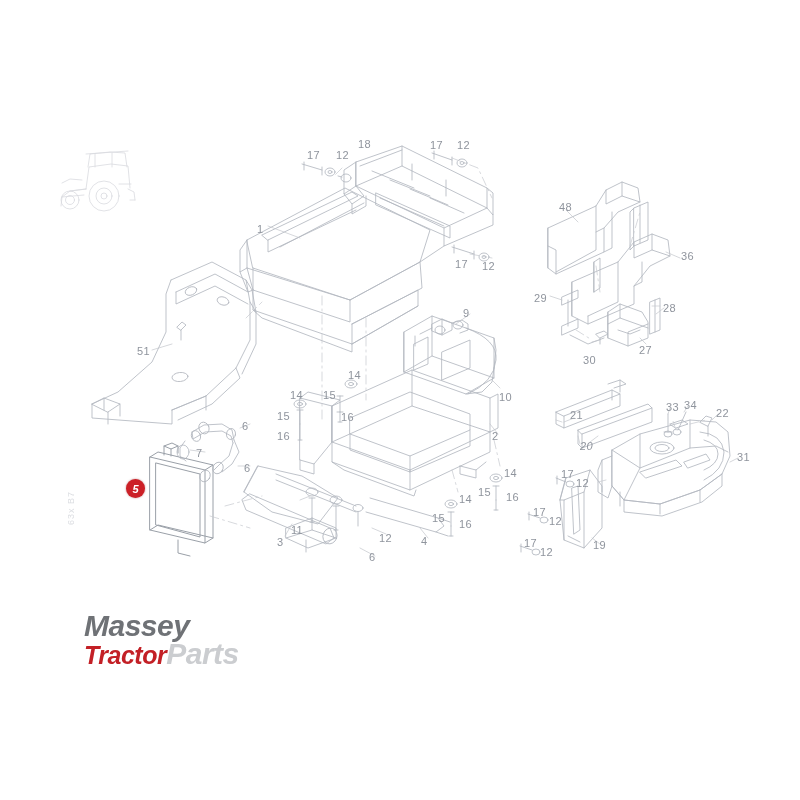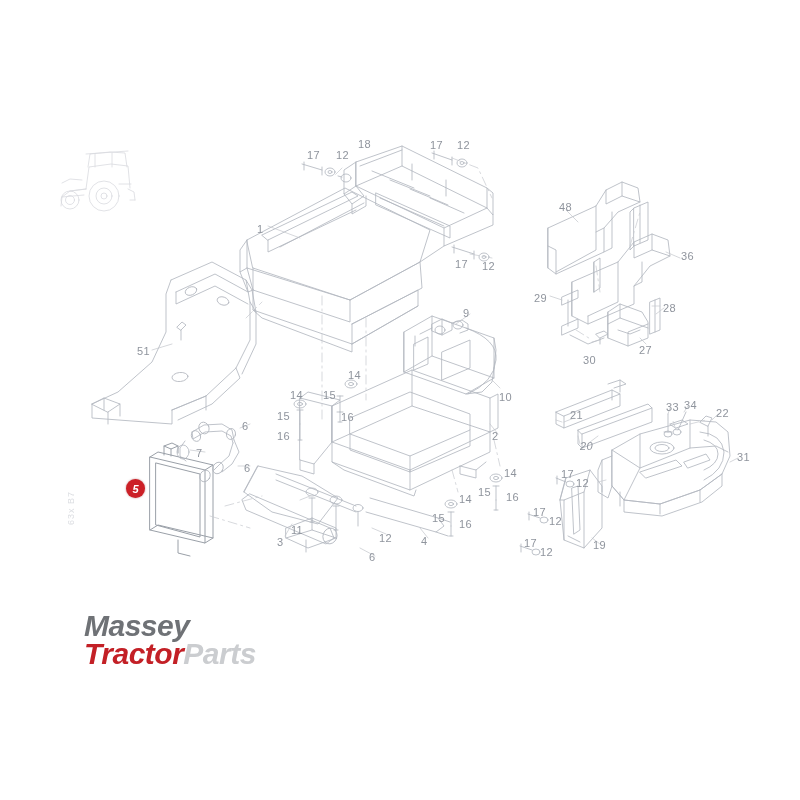--- a/index.html
+++ b/index.html
@@ -87,21 +87,21 @@
     color: #6f7276;
     letter-spacing: -0.5px;
     display: block;
   }
   #brand-line2 {
     display: block;
     letter-spacing: -0.5px;
   }
   #brand-tractor {
     font-family: "Liberation Sans", sans-serif;
-    font-size: 30px;
+    font-size: 25px;
     font-weight: bold;
     font-style: italic;
     color: #c32026;
   }
   #brand-parts {
     font-family: "Liberation Sans", sans-serif;
     font-size: 30px;
     font-weight: bold;
     font-style: italic;
     color: #cbcdd0;

